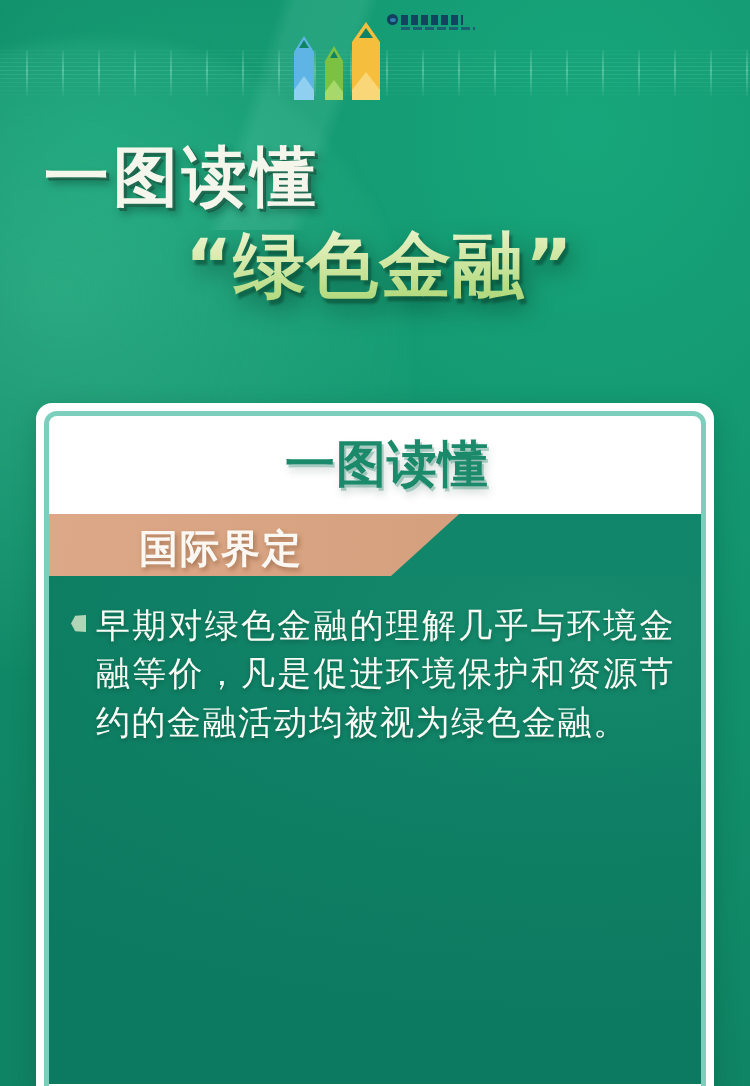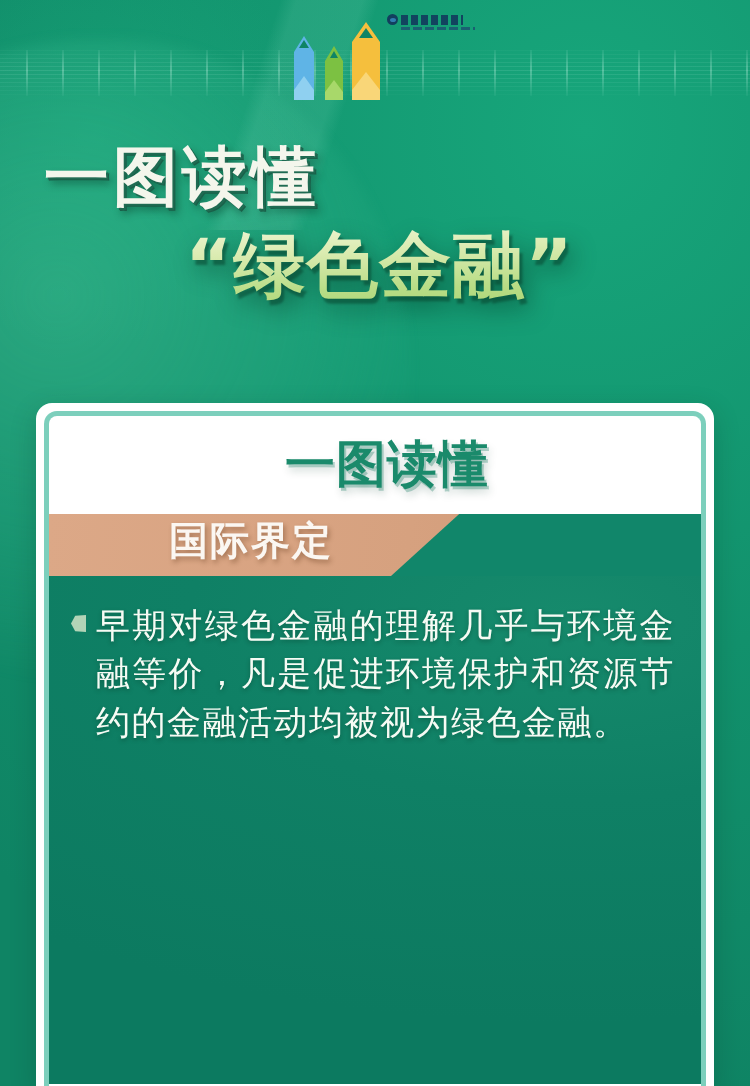--- a/index.html
+++ b/index.html
@@ -152,21 +152,21 @@
   .ct-b{
     color:#e3b57d;
     text-shadow:2px 3px 0 rgba(196,146,92,.35), 3px 6px 8px rgba(120,78,34,.20);
   }
 
   
   .banner{
     position:relative;
     height:62px;
     margin-top:2px;
-    display:flex; align-items:flex-start;padding-left:30px;
+    display:flex; align-items:flex-end;
   }
   .banner-bg{
     position:absolute; inset:0;
     background:linear-gradient(96deg,#dca887 0%, #d6a17f 55%, #cf9775 100%);
     clip-path:polygon(0 0, 100% 0, 100% 100%, 0 100%);
   }
   .banner-cut{
     position:absolute; right:0; top:0; bottom:0; width:310px;
     background:#11866a;
     clip-path:polygon(22% 0, 100% 0, 100% 100%, 0 100%);

